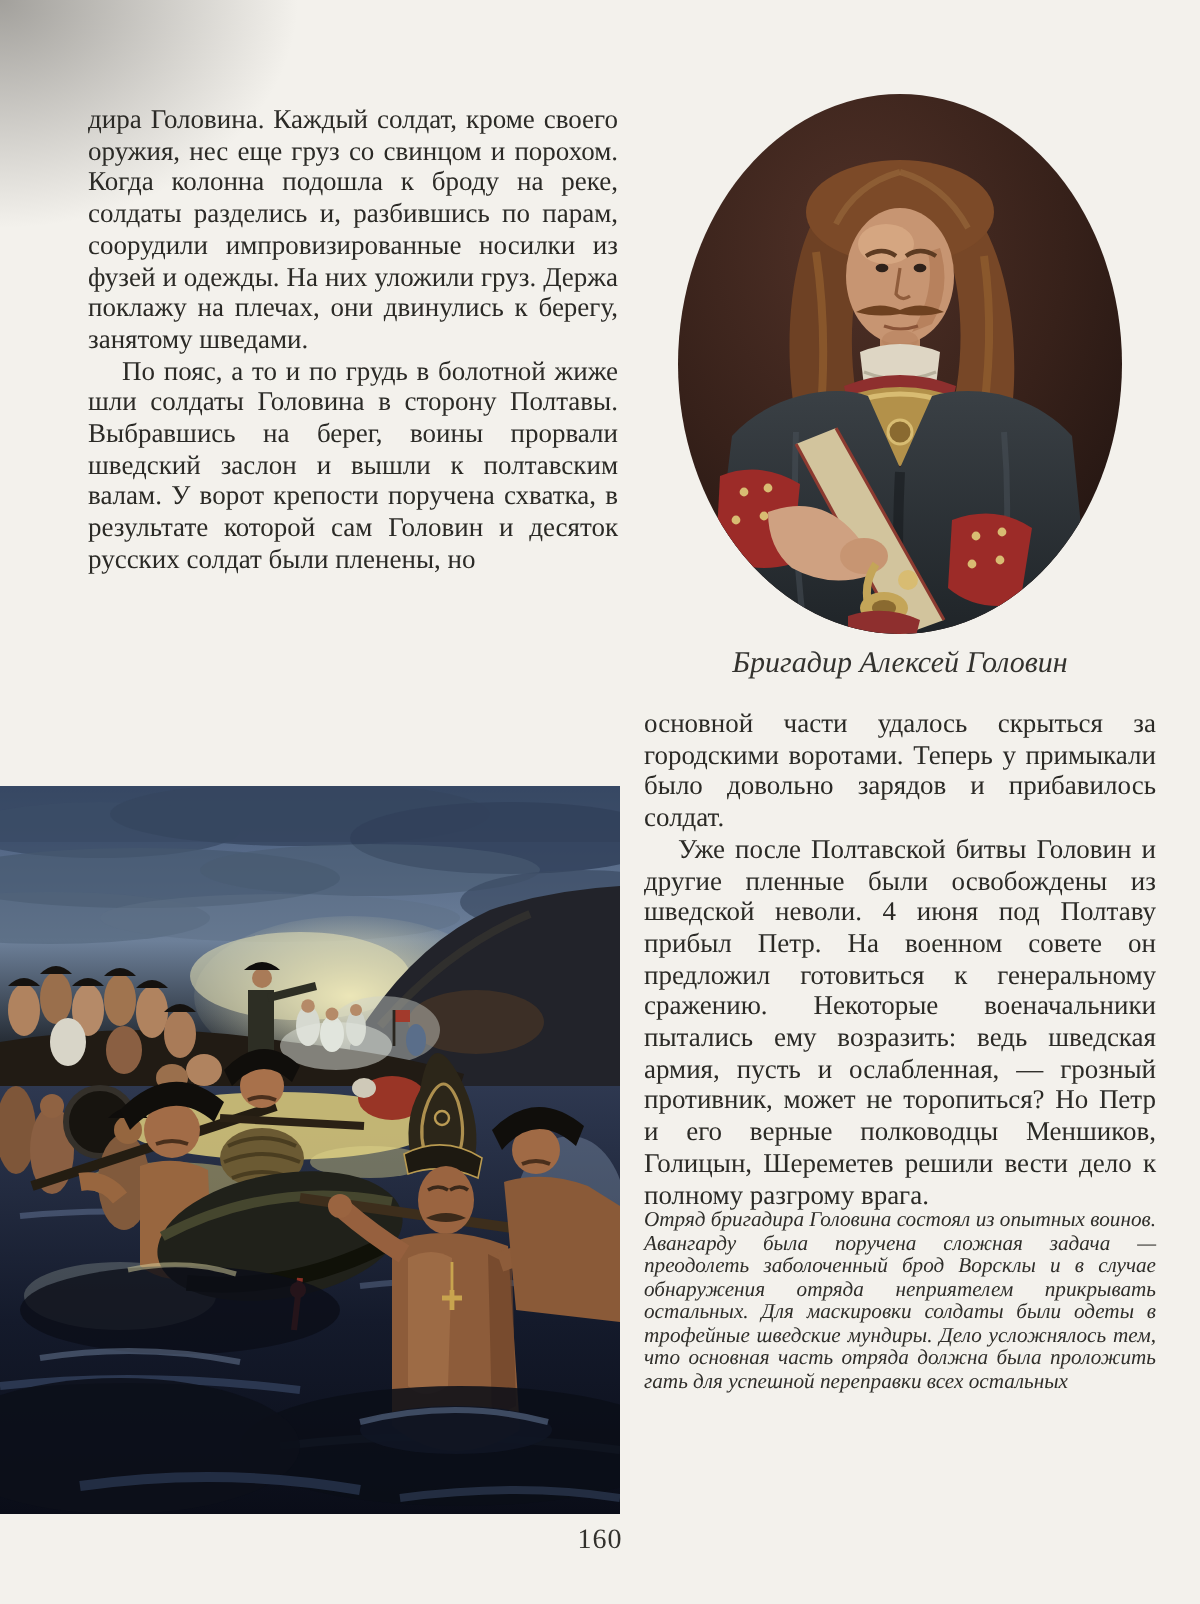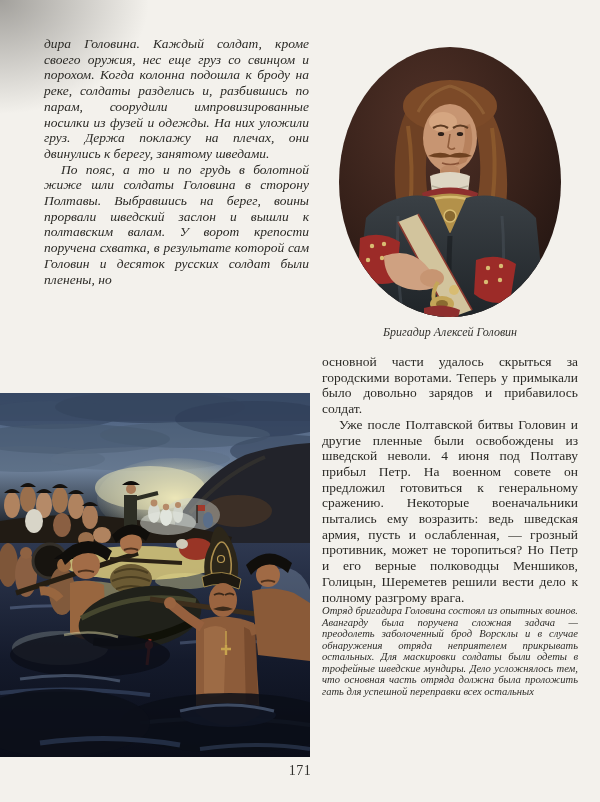--- a/index.html
+++ b/index.html
@@ -9,29 +9,29 @@
     font-family:"Liberation Serif", serif;
     color:#2b2a26;
     position:relative;overflow:hidden;
   }
   .page{position:absolute;inset:0;}
   .corner-shadow{
     position:absolute;left:0;top:0;width:170px;height:130px;
     background:radial-gradient(ellipse at 0% 0%, rgba(96,94,90,.55), rgba(96,94,90,0) 62%);
     pointer-events:none;
   }
-  .col-left{position:absolute;left:44px;top:36px;width:265px;font-style:italic;}
+  .col-left{position:absolute;left:44px;top:52px;width:265px;}
   .col-right{position:absolute;left:322px;top:46px;width:256px;}
   p.body{margin:0;font-size:13.5px;line-height:15.7px;text-align:justify;}
   p.body.indent{text-indent:17px;}
   figure{margin:0;}
   .portrait-figure{margin:0 0 15px 0;}
   .portrait-svg{display:block;margin:0 auto;}
   .caption{
-    font-style:italic;font-size:12px;line-height:14px;
+    font-style:italic;font-size:15px;line-height:14px;
     text-align:center;margin-top:7px;color:#33322e;
   }
   .note{
     margin:0 0 0 0;font-style:italic;
     font-size:10.6px;line-height:11.5px;text-align:justify;color:#2e2d29;
   }
   .illustration{position:absolute;left:0;top:393px;width:310px;height:364px;}
   .illustration svg{display:block;}
   .page-number{
     position:absolute;left:0;right:0;top:763px;
@@ -318,14 +318,14 @@
         <ellipse cx="228" cy="322" rx="48" ry="12" fill="#101524" opacity=".9"></ellipse>
         <path d="M180,318 Q228,306 274,318" stroke="#5d6f8e" stroke-width="3" fill="none" opacity=".6"></path>
         <path d="M20,286 Q70,278 120,288" stroke="#6d7f9c" stroke-width="3" fill="none" opacity=".5"></path>
         <path d="M40,350 Q110,340 180,352" stroke="#2c3a55" stroke-width="5" fill="none" opacity=".7"></path>
         <path d="M200,356 Q260,348 310,356" stroke="#33425e" stroke-width="4" fill="none" opacity=".6"></path>
         <path d="M64,242 Q92,236 118,244" stroke="#d8d2a0" stroke-width="2.5" fill="none" opacity=".5"></path>
       </g>
     </svg>
   </figure>
 
-  <div class="page-number">171</div>
+  <div class="page-number">160</div>
 </div>
 
 </body></html>

